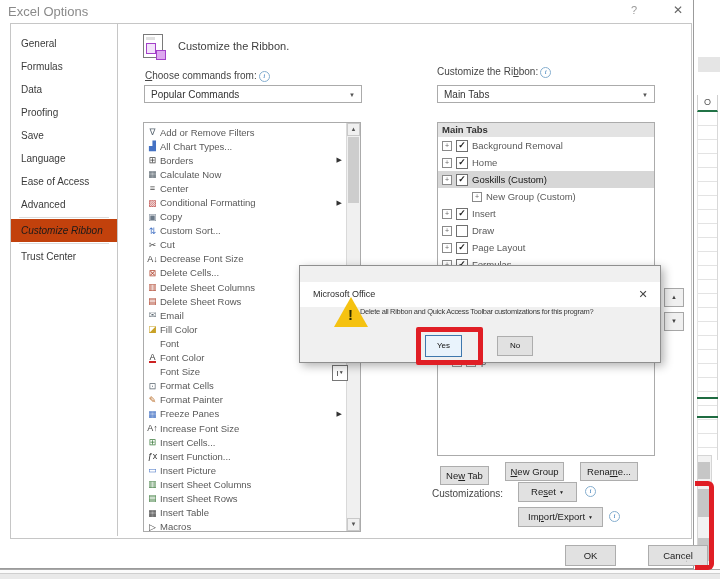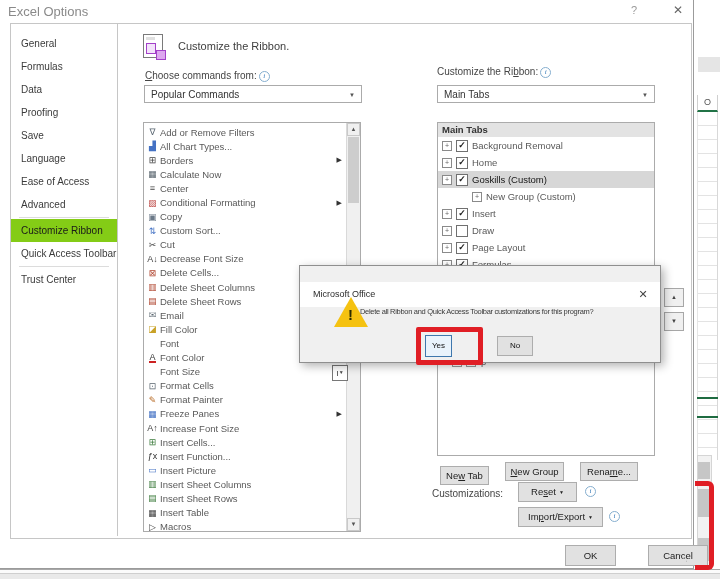--- a/index.html
+++ b/index.html
@@ -16,21 +16,21 @@
   .tb-help{position:absolute;left:626px;top:2px;width:16px;height:16px;font-size:11px;color:#999;
            text-align:center;line-height:16px;}
   .tb-close{position:absolute;left:668px;top:1px;width:20px;height:18px;font-size:12px;color:#666;
             text-align:center;line-height:18px;}
   .frame{position:absolute;left:10px;top:23px;width:680px;height:514px;border:1px solid #c6c6c6;background:#fff;}
 
   
   .sidebar{position:absolute;left:11px;top:24px;width:107px;height:512px;border-right:1px solid #c6c6c6;
            background:#fff;padding-top:8px;box-sizing:border-box;}
   .side-item{height:23px;line-height:23px;padding-left:10px;font-size:10px;color:#3b3b3b;cursor:default;}
-  .side-item.sel{background:#84cc16;color:#1a1a1a;}
+  .side-item.sel{background:#c2410c;color:#1a1a1a;font-style:italic;}
   .side-div{border-top:1px solid #dcdcdc;margin:1px 8px;}
 
   
   .hicon{position:absolute;left:143px;top:34px;width:18px;height:22px;border:1px solid #7a7a7a;background:#fff;}
   .hicon .pg{position:absolute;left:2px;top:2px;width:9px;height:3px;background:#e0e0e0;}
   .hicon .pur{position:absolute;left:2px;top:8px;width:8px;height:9px;border:1px solid #a341c9;background:#f3e3fa;}
   .hicon .pur2{position:absolute;right:-4px;bottom:-3px;width:8px;height:8px;border:1px solid #a341c9;background:#dda7ef;}
   .heading{position:absolute;left:178px;top:40px;font-size:11px;color:#404040;}
 
   .flabel{position:absolute;font-size:10px;color:#454545;white-space:nowrap;}
@@ -103,21 +103,21 @@
           border:1px solid #8f8f8f;box-shadow:3px 3px 9px rgba(0,0,0,.3);z-index:10;box-sizing:border-box;}
   .msg-title{position:absolute;left:0;top:16px;width:100%;height:25px;background:#fff;}
   .msg-title-text{position:absolute;left:13px;top:7px;font-size:9px;color:#2b2b2b;}
   .msg-close{position:absolute;right:9px;top:4px;width:16px;height:16px;font-size:11px;color:#444;
              text-align:center;line-height:16px;}
   .warn{position:absolute;left:334px;top:297px;width:0;height:0;z-index:11;
         border-left:17px solid transparent;border-right:17px solid transparent;border-bottom:30px solid #f5c211;}
   .warn:after{content:"!";position:absolute;left:-3px;top:9px;font-size:15px;font-weight:bold;color:#2b2b00;}
   .msg-text{position:absolute;left:360px;top:307px;font-size:7.5px;letter-spacing:-0.3px;color:#3a3a3a;
             white-space:nowrap;z-index:11;}
-  .msg-yes{position:absolute;left:425px;top:335px;width:27px;height:22px;z-index:11;
+  .msg-yes{position:absolute;left:425px;top:335px;width:37px;height:22px;z-index:11;
            background:var(--yesbg,#e9f3fc);border:1px solid var(--yesbd,#3e77ad);box-sizing:border-box;
            font-size:8px;color:#111;text-align:center;line-height:20px;}
   .msg-no{position:absolute;left:497px;top:336px;width:36px;height:20px;z-index:11;
           background:#e1e1e1;border:1px solid #adadad;box-sizing:border-box;
           font-size:8px;color:#111;text-align:center;line-height:18px;}
 
   
   .annot-yes{position:absolute;left:416px;top:327px;width:67px;height:38px;border:5px solid var(--annot,#e01e25);
              box-sizing:border-box;z-index:20;border-radius:2px;}
   .annot-right{position:absolute;left:695px;top:481px;width:19px;height:89px;z-index:20;
@@ -155,21 +155,20 @@
         <div class="side-item">General</div>
         <div class="side-item">Formulas</div>
         <div class="side-item">Data</div>
         <div class="side-item">Proofing</div>
         <div class="side-item">Save</div>
         <div class="side-item">Language</div>
         <div class="side-item">Ease of Access</div>
         <div class="side-item">Advanced</div>
         <div class="side-div"></div>
         <div class="side-item sel">Customize Ribbon</div>
-        <div class="side-item">Quick Access Toolbar</div>
         <div class="side-div"></div>
         <div class="side-item">Trust Center</div>
       </div>
 
     <div class="hicon">
       <span class="pg"></span>
       <span class="pur"></span>
       <span class="pur2"></span>
     </div>
     <div class="heading">Customize the Ribbon.</div>

